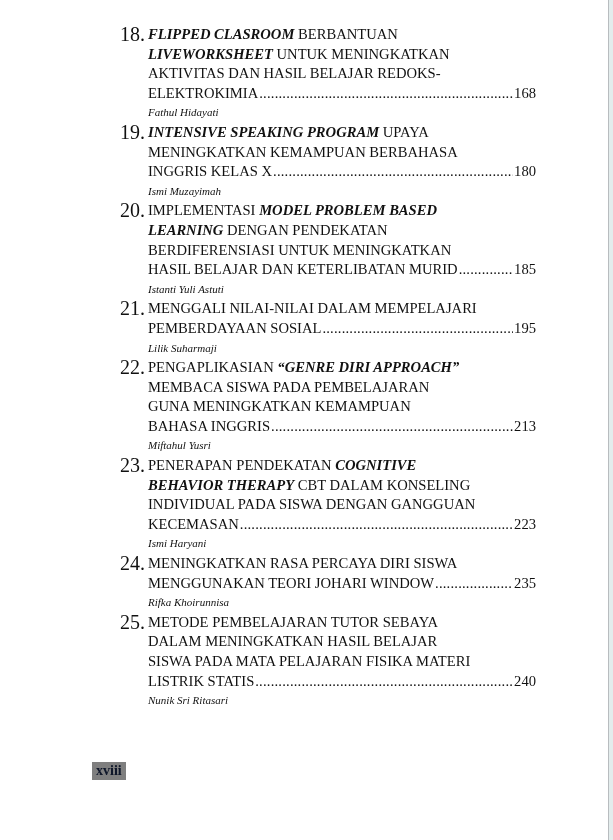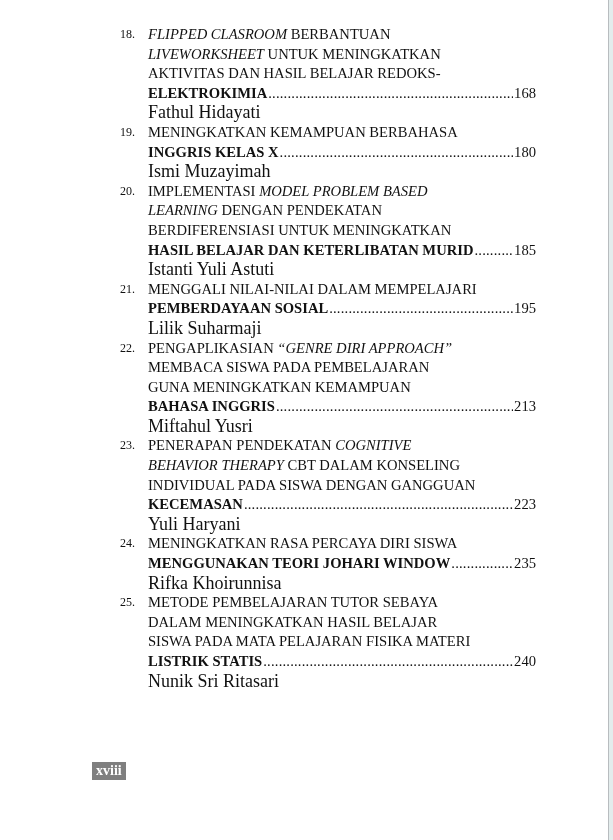--- a/index.html
+++ b/index.html
@@ -5,32 +5,32 @@
   html, body { margin:0; padding:0; }
   body {
     width:613px; height:840px; background:#ffffff; position:relative; overflow:hidden;
     font-family:"Liberation Serif", "DejaVu Serif", serif; color:#111;
   }
   .page { position:absolute; left:0; top:0; width:608px; height:840px; background:#fff; }
   .edge { position:absolute; left:608px; top:0; width:1px; height:840px; background:#b8bcbf; }
   .gutter { position:absolute; left:609px; top:0; width:4px; height:840px; background:#e3ecec; }
   .toc { position:absolute; left:120px; top:25px; width:416px; }
   .entry { position:relative; padding-left:28px; margin-bottom:0; }
-  .num { position:absolute; left:0; top:0; font-size:12px; line-height:19.6px; }
+  .num { position:absolute; left:0; top:0; font-size:20px; line-height:19.6px; }
   .line { font-size:14.6px; line-height:19.6px; white-space:nowrap; }
-  .line i { font-style:italic; }
+  .line i { font-style:italic;font-weight:bold; }
   .last { display:flex; align-items:baseline; }
-  .last .t { white-space:nowrap; flex:0 0 auto;font-weight:bold; }
+  .last .t { white-space:nowrap; flex:0 0 auto; }
   .last .dots { flex:1 1 auto; overflow:hidden; white-space:nowrap; margin:0 1px; }
   .last .dots::after { content:"......................................................................................................................................................................"; letter-spacing:0.2px; }
   .last .pg { flex:0 0 auto; }
-  .author { font-size:18px; line-height:19.6px; }
+  .author { font-size:11px; line-height:19.6px;font-style:italic; }
   .folio {
     position:absolute; left:92px; top:762px; height:18px; padding:0 4px;
-    background:#7f7f7f; color:#ffffff; font-weight:bold; font-size:14px; line-height:18px;
+    background:#7f7f7f; color:#0f172a; font-weight:bold; font-size:14px; line-height:18px;
   }
 </style>
 </head>
 <body>
 
 <div class="page">
   <div class="toc" id="toc">
       <div class="entry">
         <span class="num">18.</span>
         <div class="line"><i>FLIPPED CLASROOM</i><span> BERBANTUAN</span></div>
@@ -38,20 +38,21 @@
         <div class="line"><span>AKTIVITAS DAN HASIL BELAJAR REDOKS-</span></div>
         <div class="line last">
           <span class="t">ELEKTROKIMIA</span>
           <span class="dots"></span>
           <span class="pg">168</span>
         </div>
         <div class="author">Fathul Hidayati</div>
       </div>
       <div class="entry">
         <span class="num">19.</span>
+        <div class="line"><i>INTENSIVE SPEAKING PROGRAM</i><span> UPAYA</span></div>
         <div class="line"><span>MENINGKATKAN KEMAMPUAN BERBAHASA</span></div>
         <div class="line last">
           <span class="t">INGGRIS KELAS X</span>
           <span class="dots"></span>
           <span class="pg">180</span>
         </div>
         <div class="author">Ismi Muzayimah</div>
       </div>
       <div class="entry">
         <span class="num">20.</span>
@@ -90,21 +91,21 @@
       <div class="entry">
         <span class="num">23.</span>
         <div class="line"><span>PENERAPAN PENDEKATAN </span><i>COGNITIVE</i></div>
         <div class="line"><i>BEHAVIOR THERAPY</i><span> CBT DALAM KONSELING</span></div>
         <div class="line"><span>INDIVIDUAL PADA SISWA DENGAN GANGGUAN</span></div>
         <div class="line last">
           <span class="t">KECEMASAN</span>
           <span class="dots"></span>
           <span class="pg">223</span>
         </div>
-        <div class="author">Yuli Haryani</div>
+        <div class="author">Ismi Haryani</div>
       </div>
       <div class="entry">
         <span class="num">24.</span>
         <div class="line"><span>MENINGKATKAN RASA PERCAYA DIRI SISWA</span></div>
         <div class="line last">
           <span class="t">MENGGUNAKAN TEORI JOHARI WINDOW</span>
           <span class="dots"></span>
           <span class="pg">235</span>
         </div>
         <div class="author">Rifka Khoirunnisa</div>

